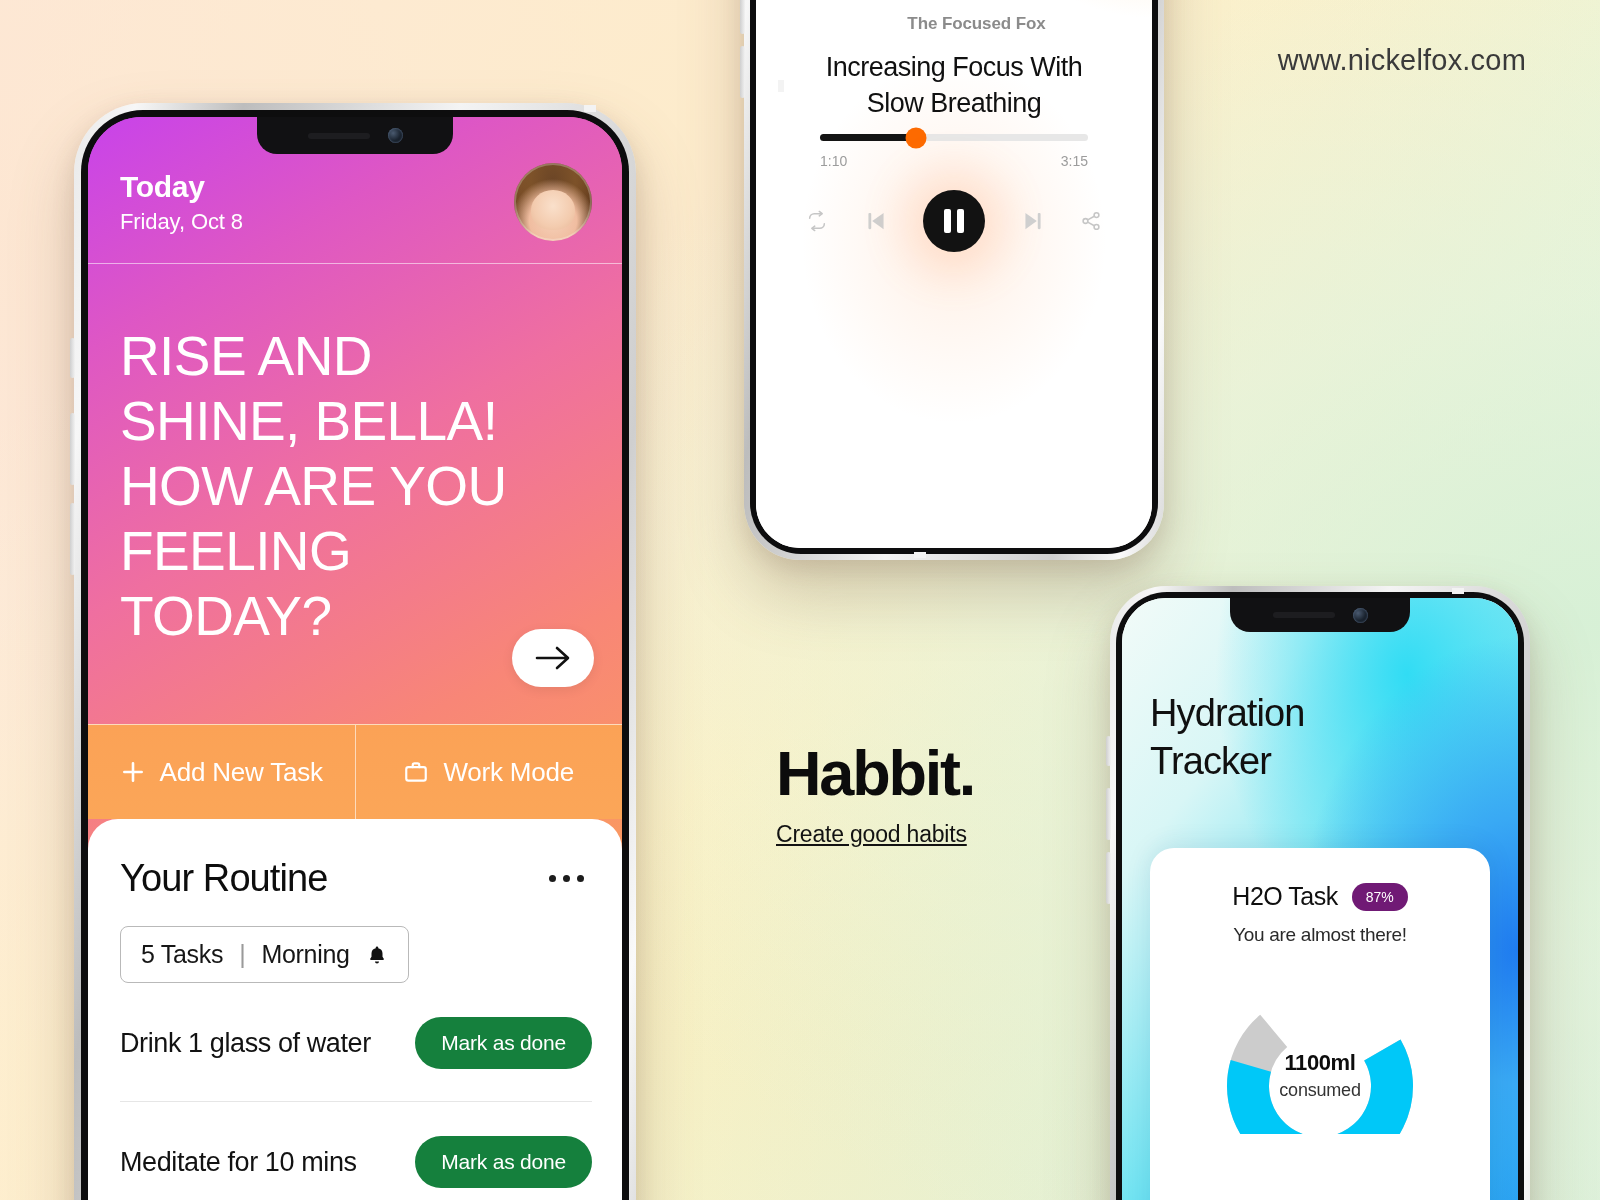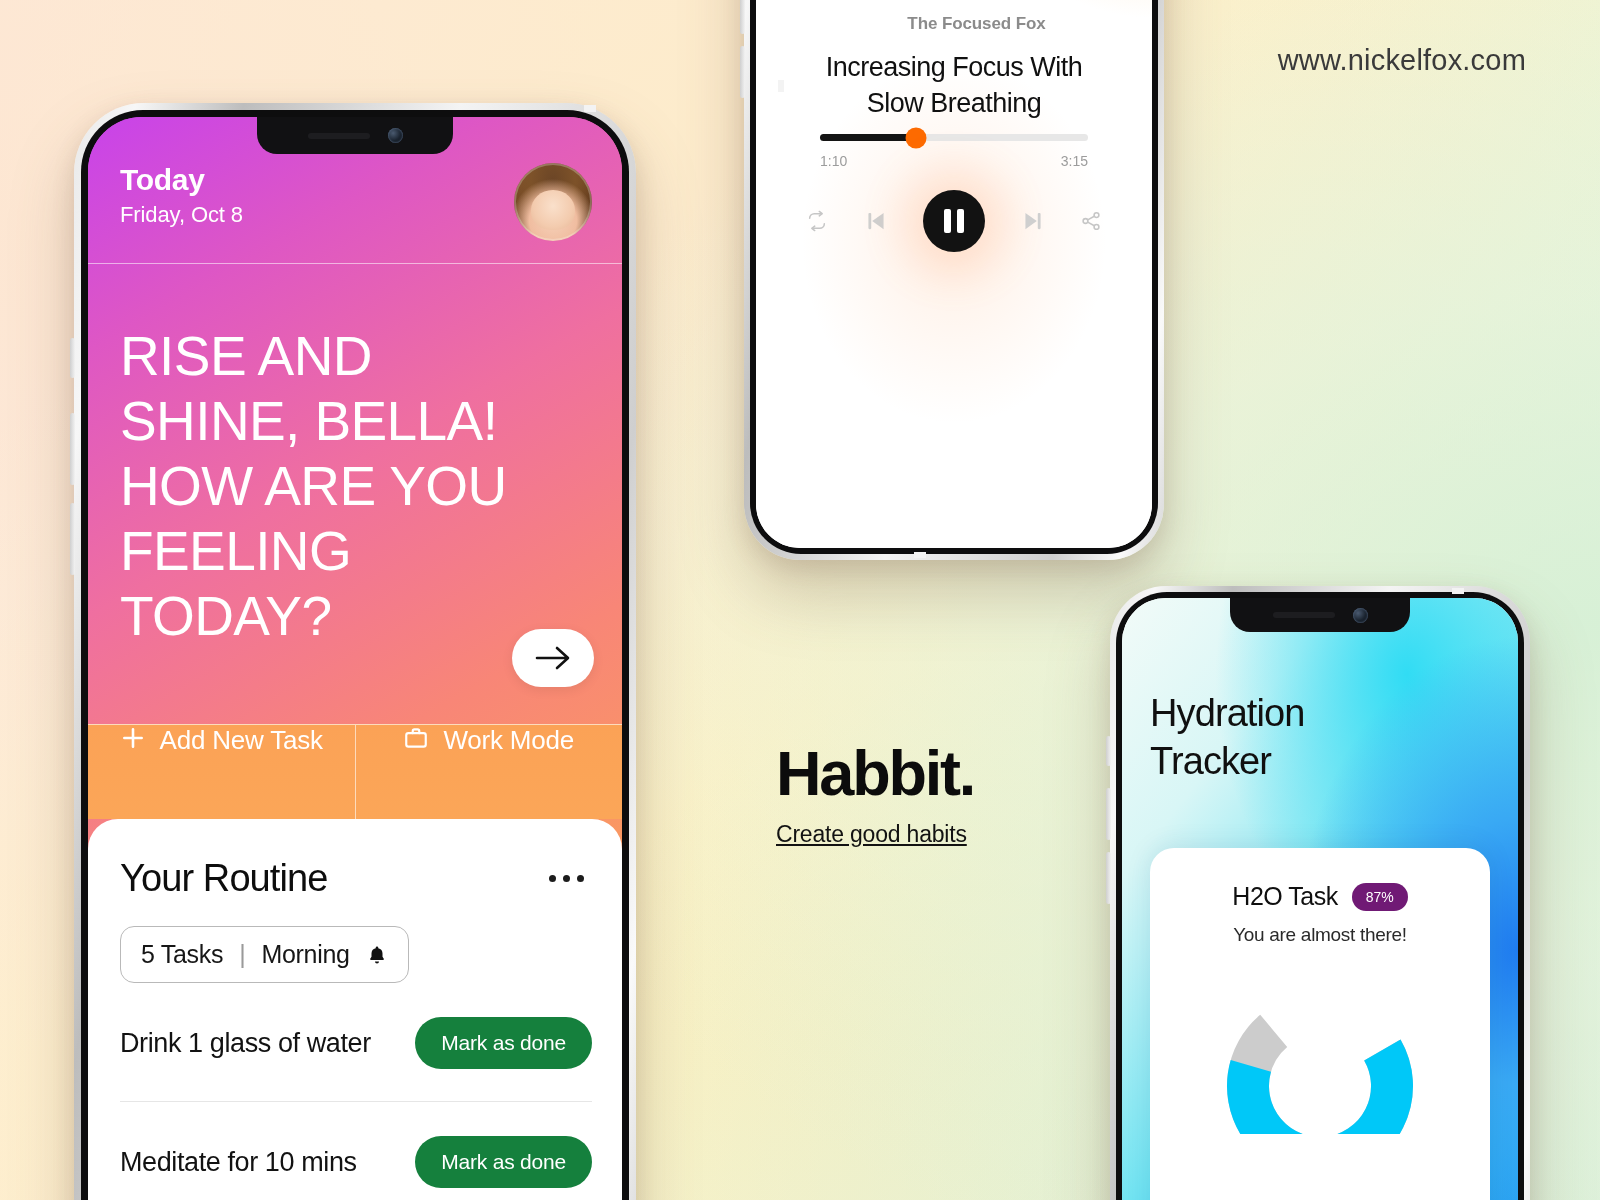--- a/index.html
+++ b/index.html
@@ -82,21 +82,21 @@
 
   
   #phone1 { left: 74px; top: 103px; width: 562px; height: 1190px; }
   #phone1 .chassis { border-radius: 70px; }
   #phone1 .screen { background: linear-gradient(145deg,#cb46e8 0%,#e15bbf 20%,#f07296 40%,#f88872 60%,#fb9b5d 78%,#fca955 100%); }
 
   .p1-hero {
     position: absolute; inset: 0;
     background: linear-gradient(150deg,#c843ea 0%,#de57c4 16%,#ef6fa0 34%,#f88677 54%,#fa9a60 72%,#fbaa56 100%);
   }
-  .p1-top { padding: 46px 30px 0 32px; display: flex; justify-content: space-between; align-items: flex-start; }
+  .p1-top { padding: 46px 30px 0 32px; display: flex; justify-content: space-between; align-items: center; }
   .p1-today { color: #fff; font-size: 30px; font-weight: bold; letter-spacing: -0.3px; line-height: 1.1; }
   .p1-date { color: #fff; font-size: 22px; margin-top: 6px; letter-spacing: -0.1px; }
   .p1-avatar {
     width: 78px; height: 78px; border-radius: 50%;
     background:
       radial-gradient(circle at 50% 74%, #f6d0b8 0%, #f0bda0 34%, rgba(240,189,160,0) 60%),
       radial-gradient(ellipse at 50% 24%, #6b4526 0%, #7d5229 40%, rgba(125,82,41,0) 70%),
       linear-gradient(160deg,#8a5a30 0%,#6d4321 48%,#4b2d15 100%);
     box-shadow: inset 0 0 0 2px rgba(255,255,255,.25);
     overflow: hidden; position: relative;
@@ -119,37 +119,37 @@
     box-shadow: 0 3px 12px rgba(0,0,0,.08);
   }
   .p1-arrow-btn svg { width: 36px; height: 26px; }
 
   .p1-actions {
     position: absolute; left: 0; right: 0; top: 607px; height: 95px;
     display: flex; border-top: 1px solid rgba(255,255,255,.6);
     background: linear-gradient(180deg, rgba(251,162,86,1) 0%, rgba(251,166,88,1) 100%);
   }
   .p1-action {
-    flex: 1; display: flex; align-items: flex-start; justify-content: center; gap: 14px;
+    flex: 1; display: flex; align-items: center; justify-content: center; gap: 14px;
     color: #fff; font-size: 26px; letter-spacing: -0.2px;
   }
   .p1-action + .p1-action { border-left: 1px solid rgba(255,255,255,.6); }
   .p1-action svg { width: 26px; height: 26px; }
 
   .p1-sheet {
     position: absolute; left: 0; right: 0; top: 702px; bottom: 0;
     background: #fff; border-radius: 30px 30px 0 0; padding: 38px 30px 0 32px;
   }
   .p1-sheet-head { display: flex; align-items: center; justify-content: space-between; }
   .p1-routine-title { font-size: 38px; color: #0d0d0d; letter-spacing: -0.9px; }
   .p1-dots { display: flex; gap: 7px; padding-right: 8px; }
   .p1-dots i { width: 7px; height: 7px; border-radius: 50%; background: #1c1c1c; display:block; }
   .p1-chip {
     display: inline-flex; align-items: center; gap: 16px;
-    border: 1px solid #b9b9b9; border-radius: 14px;
+    border: 1px solid #b9b9b9; border-radius: 8px;
     padding: 13px 20px; margin-top: 26px; font-size: 25px; color: #161616;
     letter-spacing: -0.3px;
   }
   .p1-chip .sep { color: #9a9a9a; }
   .p1-chip svg { width: 22px; height: 24px; }
 
   .p1-task {
     display: flex; align-items: center; justify-content: space-between;
     padding: 34px 0 32px 0;
   }
@@ -424,17 +424,21 @@
         <div class="p3-goal">H2O Task</div>
         <div class="p3-badge">87%</div>
       </div>
       <div class="p3-sub">You are almost there!</div>
 
       <div class="p3-gauge">
         <svg viewBox="0 0 196 160">
           <path id="g-track" d="M 160.35 76.00 A 72 72 0 1 1 51.72 56.84" stroke-linecap="butt" fill="none" stroke="#cccccc" stroke-width="42"></path>
           <path id="g-fill" d="M 160.35 76.00 A 72 72 0 1 1 28.86 91.91" stroke-linecap="butt" fill="none" stroke="#00c8f8" stroke-width="42"></path>
         </svg>
+        <div class="p3-gauge-center">
+          <div class="p3-amount">1100ml</div>
+          <div class="p3-consumed">consumed</div>
+        </div>
       </div>
 
     </div>
   </div>
 </div>
 
 </body></html>

